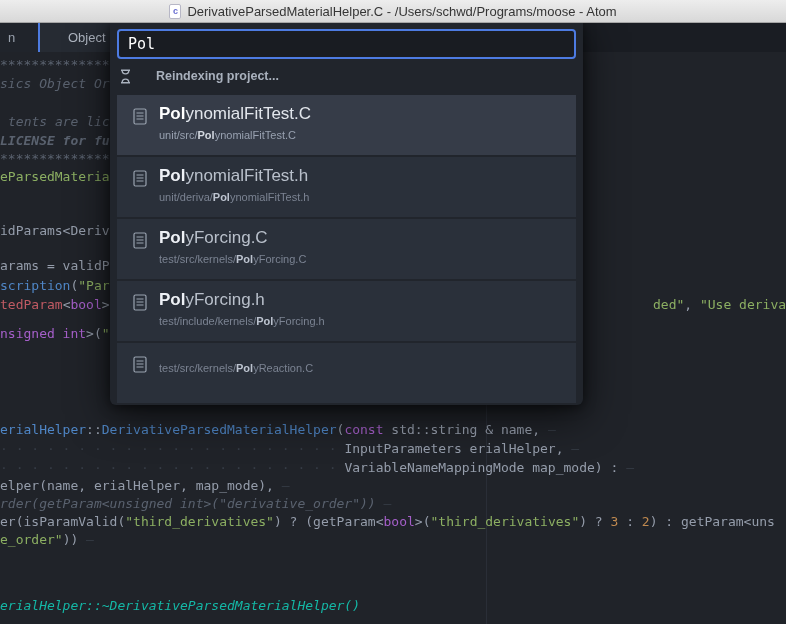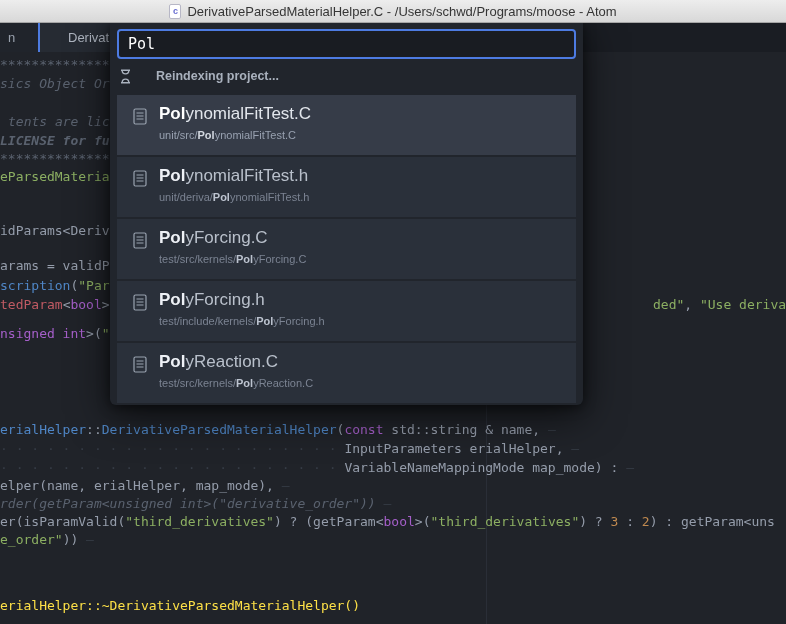--- a/index.html
+++ b/index.html
@@ -10,21 +10,21 @@
   .editor{position:absolute;inset:0;background:#202329;overflow:hidden;z-index:0;}
   .wrap-guide{position:absolute;left:486px;top:0;bottom:0;width:1px;background:#2a2e37;}
   .code-line{position:absolute;white-space:pre;font:13px/19px "DejaVu Sans Mono",monospace;}
   .tk-comment{color:#5a626f;font-style:italic;}
   .tk-string{color:#8caf62;}
   .tk-func{color:#4f86c6;}
   .tk-keyword{color:#a55fc9;}
   .tk-red{color:#c05a63;}
   .tk-num{color:#c08a50;}
   .tk-fg{color:#959dab;}
-  .tk-muted{color:#fde047;}
+  .tk-muted{color:#14b8a6;font-style:italic;}
   .tk-invisible{color:#363c46;}
 
   
   .titlebar{position:absolute;top:0;left:0;right:0;height:22px;z-index:4;
             background:linear-gradient(#ededed,#d8d8d8);border-bottom:1px solid #a6a6a6;
             display:flex;align-items:center;justify-content:center;gap:6px;
             font-size:13px;color:#353535;}
   .doc-icon{width:12px;height:15px;background:#fff;border:1px solid #b7b7c6;border-radius:2px;
             font-size:9px;font-weight:bold;color:#6a6fd1;display:flex;align-items:center;
             justify-content:center;box-sizing:border-box;}
@@ -96,21 +96,21 @@
     <span class="doc-icon">c</span>
     <span>DerivativeParsedMaterialHelper.C - /Users/schwd/Programs/moose - Atom</span>
   </div>
 
   <div class="tabbar">
     <div class="tab-left">
       <span>n</span>
     </div>
     <div class="tab-sep"></div>
     <div class="tab-active">
-      <span>Derivat</span>
+      <span>Object</span>
     </div>
   </div>
 
   <div class="dialog">
     <input class="query" type="text" value="Pol" style="">
     <div class="status">
       <svg width="11" height="15" viewBox="0 0 11 15" fill="none" stroke="#a9b1bd" stroke-width="1.4">
         <path d="M1 1.2 H10 M1 13.8 H10 M2.2 1.5 C2.2 6 8.8 6 8.8 1.5 M2.2 13.5 C2.2 9 8.8 9 8.8 13.5"></path>
       </svg>
       <span>Reindexing project...</span>
@@ -171,23 +171,20 @@
         <span class="pre">test/include/kernels/</span><span class="match">Pol</span><span class="rest">yForcing.h</span>
       </div>
     </div>
   </li>
         <li class="result-item">
     <svg class="file-glyph" width="14" height="17" viewBox="0 0 14 17" fill="none" stroke="#9aa3b0" stroke-width="1.2">
       <rect x="1" y="1" width="12" height="15" rx="1.5"></rect>
       <path d="M3.5 5 H10.5 M3.5 8 H10.5 M3.5 11 H10.5"></path>
     </svg>
     <div>
-      <div class="r-name">
-        <span class="match">Pol</span><span class="rest">yReaction.C</span>
-      </div>
       <div class="r-path">
         <span class="pre">test/src/kernels/</span><span class="match">Pol</span><span class="rest">yReaction.C</span>
       </div>
     </div>
   </li>
       </ul>
   </div>
 
 </div>
 

